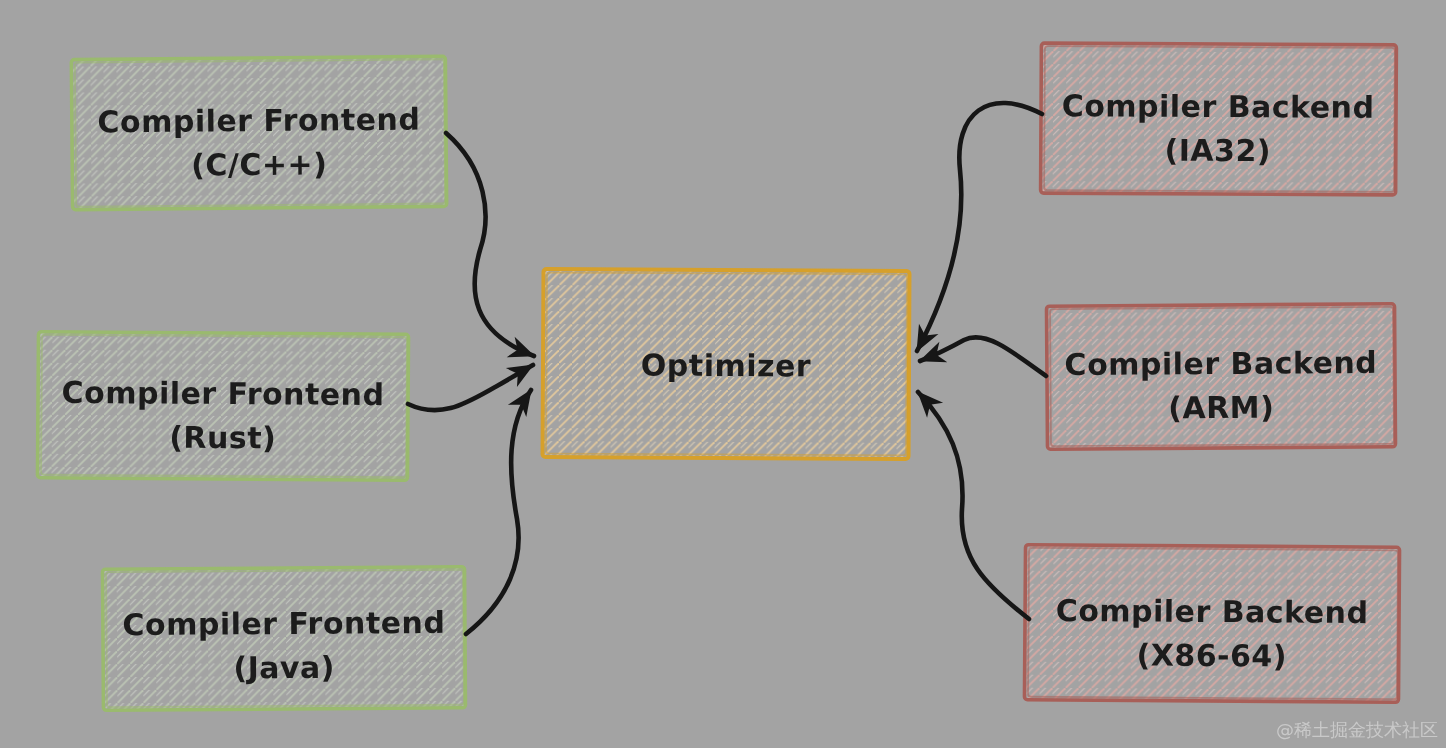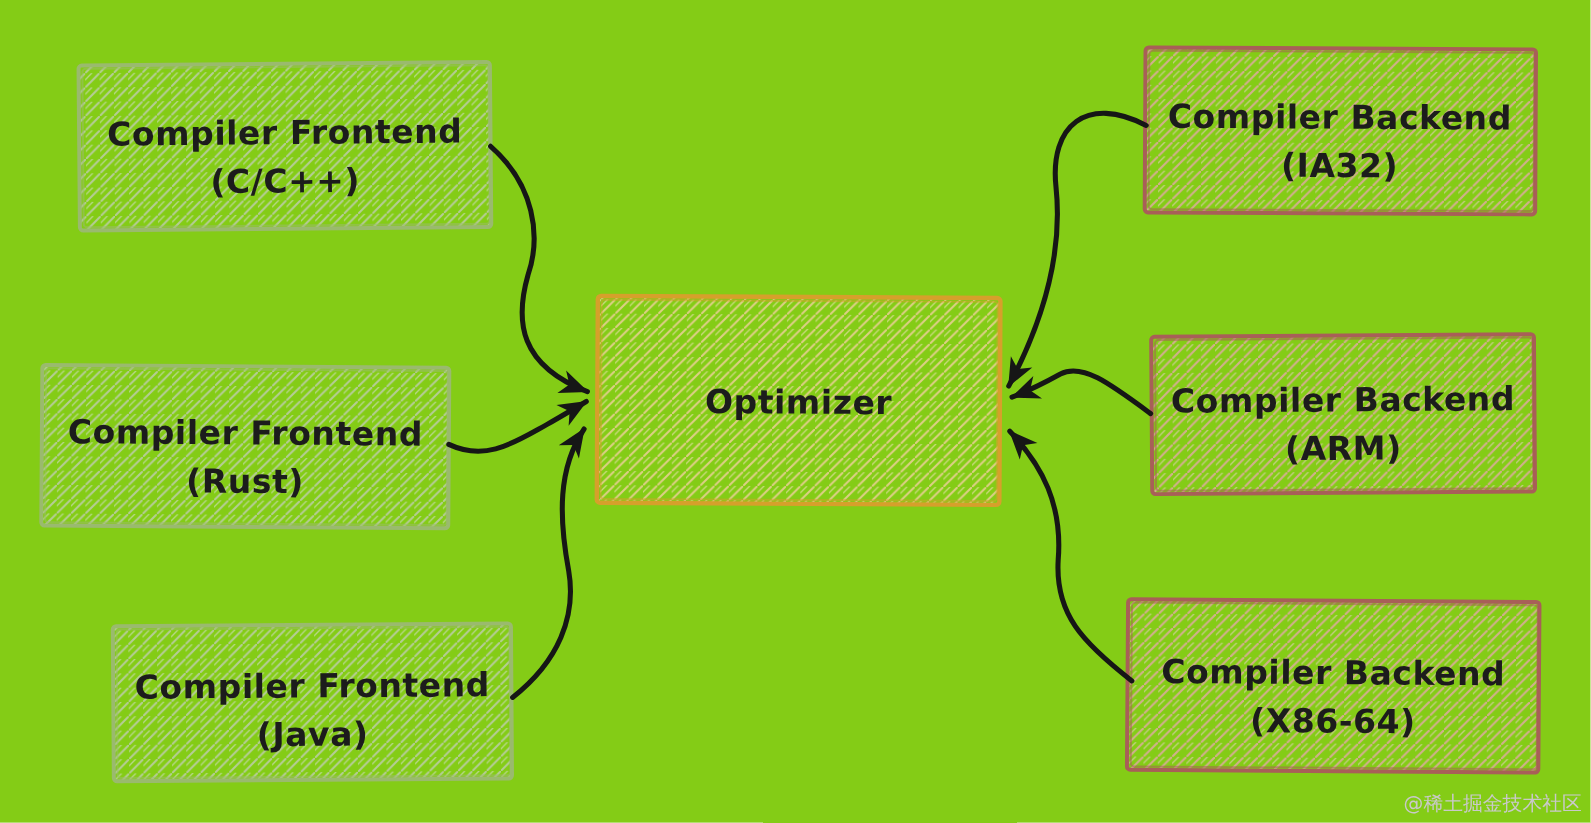--- a/index.html
+++ b/index.html
@@ -4,21 +4,21 @@
 <style>
   html, body {
     margin: 0;
     padding: 0;
     background: #ffffff;
   }
   #stage {
     position: relative;
     width: 1446px;
     height: 748px;
-    background: #84cc16;
+    background: #a3a3a3;
     overflow: hidden;
     font-family: "DejaVu Sans", "Liberation Sans", sans-serif;
   }
   svg { display: block; }
   .node-label {
     font-family: "DejaVu Sans", "Liberation Sans", sans-serif;
     font-size: 30px;
     font-weight: 600;
     letter-spacing: 0.5px;
   }

